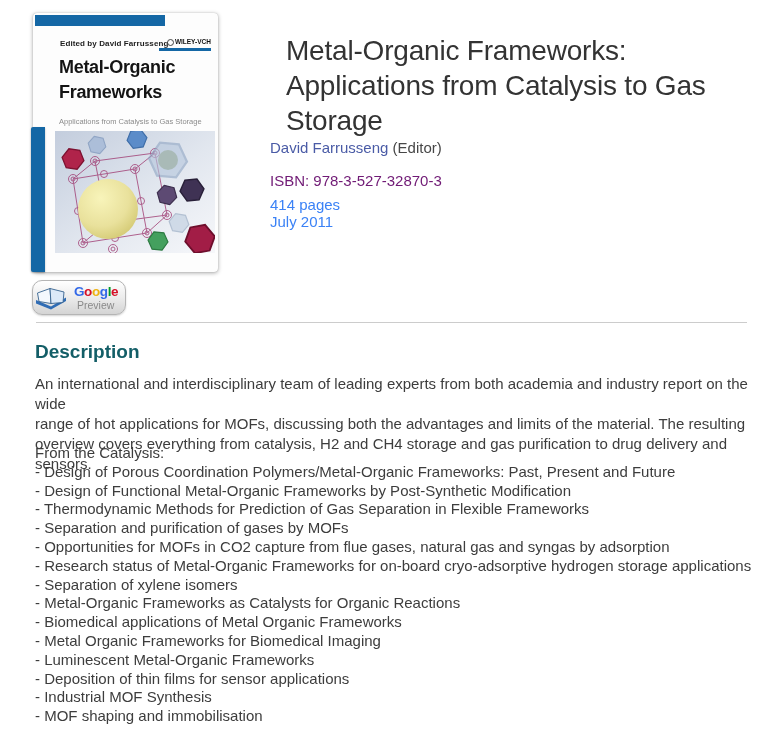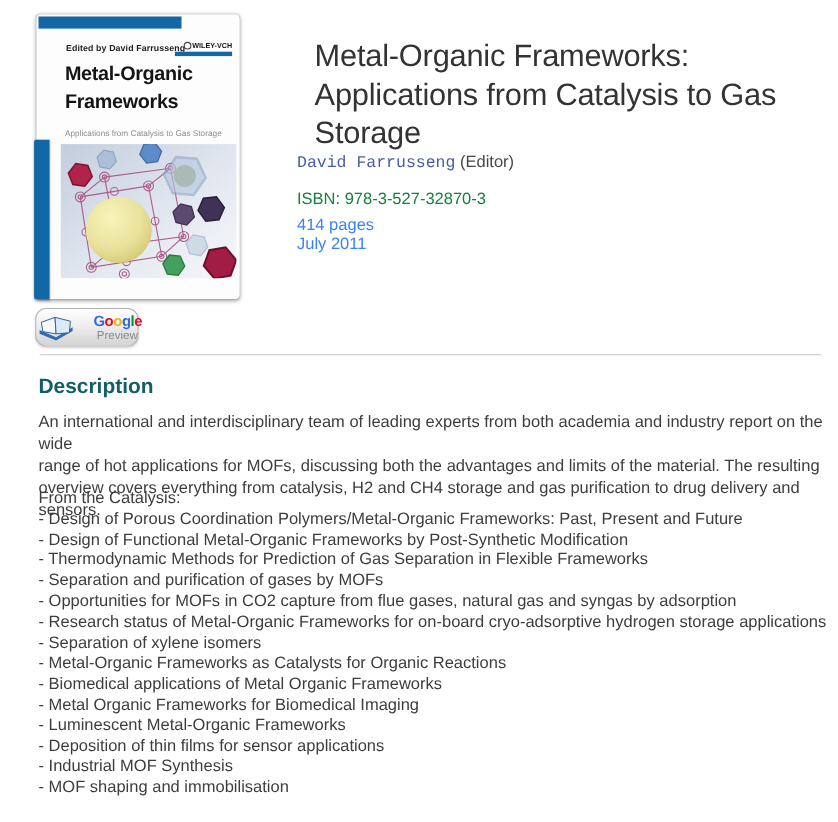--- a/index.html
+++ b/index.html
@@ -29,34 +29,34 @@
 
   
   .preview-btn {
     position:absolute; left:32px; top:280px; width:92px; height:33px;
     border:1px solid #b5b5b5; border-radius:10px;
     background:linear-gradient(#ffffff, #ececec 50%, #d4d4d4);
     box-shadow:0 1px 2px rgba(0,0,0,0.18);
     display:flex; align-items:center; cursor:pointer;
   }
   .pv-icon { margin-left:1px; flex:0 0 auto; }
-  .pv-text { margin-left:17px; line-height:1; }
+  .pv-text { margin-left:6px; line-height:1; }
   .pv-google { font-size:13.5px; font-weight:bold; letter-spacing:-0.4px; }
   .pv-preview { font-size:10.5px; color:#8a8a8a; margin:1px 0 0 3px; }
   .gl-b { color:#3369e8; } .gl-r { color:#d50f25; } .gl-y { color:#eeb211; } .gl-g { color:#009925; }
 
   
   .title {
     position:absolute; left:270px; top:17px; width:470px; margin:16px;
     font-size:28px; line-height:35px; font-weight:400; color:#333333;
     white-space:pre-line; letter-spacing:-0.2px;
   }
   .author-line { position:absolute; left:270px; top:139px; font-size:15px; color:#474747; }
-  .author-link { color:#4a5ba6; text-decoration:none; cursor:pointer;font-family:Liberation Mono, monospace; }
-  .isbn { position:absolute; left:270px; top:172px; font-size:15px; color:#15803d; }
+  .author-link { color:#4a5ba6; text-decoration:none; cursor:pointer; }
+  .isbn { position:absolute; left:270px; top:172px; font-size:15px; color:#701a75; }
   .meta { position:absolute; left:270px; top:196px; font-size:15px; line-height:17px; color:#3b82f6; }
 
   
   .divider { position:absolute; left:36px; top:322px; width:711px; height:1px; background:#cccccc; }
   .desc-heading { position:absolute; left:35px; top:341px; margin:0; font-size:19px; font-weight:bold; color:#135e67; }
   .desc-para {
     position:absolute; left:35px; top:374px; width:722px;
     font-size:15px; line-height:20px; color:#3d3d3d; white-space:pre-line;
   }
   .contents { position:absolute; left:35px; top:444px; width:722px; font-size:15px; line-height:18.8px; color:#3d3d3d; }

